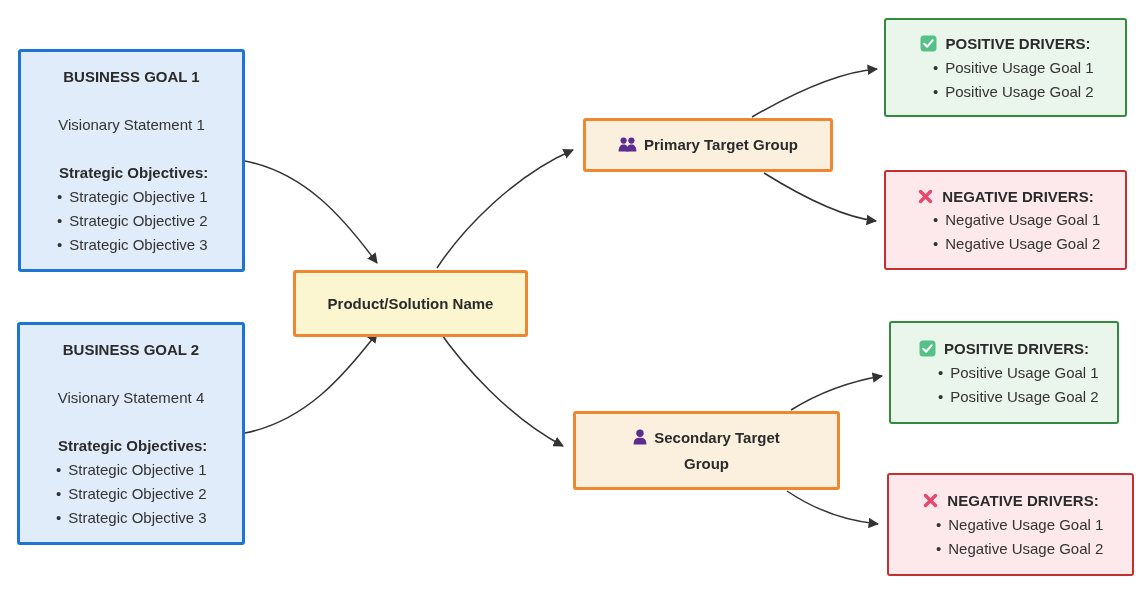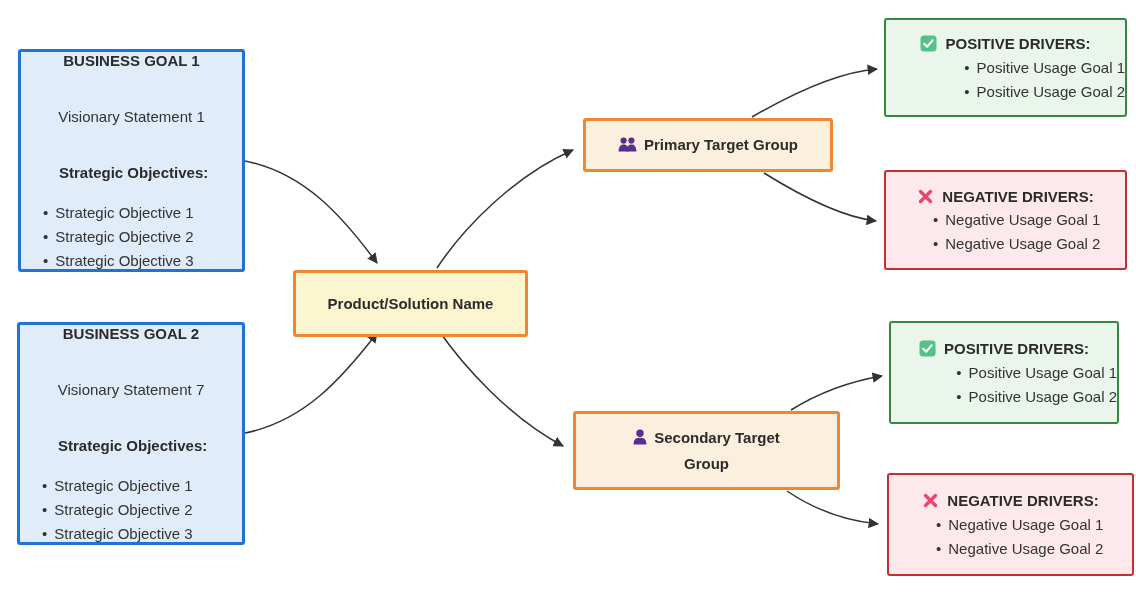--- a/index.html
+++ b/index.html
@@ -6,34 +6,34 @@
   .canvas {
     position:relative; width:1136px; height:595px; background:#ffffff;
     font-family:"Liberation Sans", sans-serif; color:var(--text,#333);
     overflow:hidden;
   }
   svg.edges { position:absolute; left:0; top:0; pointer-events:none; z-index:1; }
   .node {
     position:absolute; box-sizing:border-box; border-radius:3px; z-index:2;
     display:flex; flex-direction:column; justify-content:center;
   }
-  .goal    { background:var(--goal_fill,#e0ecfa);    border:3px solid var(--goal_border,#1e74d4);gap:16px; }
+  .goal    { background:var(--goal_fill,#e0ecfa);    border:3px solid var(--goal_border,#1e74d4); }
   .product { background:var(--product_fill,#fbf6cf); border:3px solid var(--product_border,#ee8730); align-items:center; }
   .target  { background:var(--target_fill,#fbefde);  border:3px solid var(--target_border,#ee8730); align-items:center; }
-  .driver-pos { background:var(--positive_fill,#eaf5ec); border:2px solid var(--positive_border,#338a3e);text-align:right; }
+  .driver-pos { background:var(--positive_fill,#eaf5ec); border:2px solid var(--positive_border,#338a3e); }
   .driver-neg { background:var(--negative_fill,#fde9ec); border:2px solid var(--negative_border,#c23030); }
 
   .line { height:24px; line-height:24px; font-size:15px; }
   .spacer { height:24px; }
   .center { text-align:center; }
   .bold { font-weight:bold; color:#2b2b2b; }
   .indent { padding-left:38px; text-align:left; }
 
   ul.bullets { margin:0; padding:0; list-style:none; }
-  ul.bullets li { height:24px; line-height:24px; font-size:15px; padding-left:22px; white-space:nowrap; }
+  ul.bullets li { height:24px; line-height:24px; font-size:15px; padding-left:36px; white-space:nowrap; }
   ul.bullets li::before { content:"•"; margin-right:7px; }
   .driver-box ul.bullets li { padding-left:47px; }
 
   .product-label { font-size:15px; font-weight:bold; color:#2b2b2b; line-height:24px; }
 
   .tg-label { font-weight:bold; font-size:15px; line-height:26px; text-align:center; color:#2b2b2b; }
   .tg-label svg { vertical-align:-2px; margin-right:7px; }
   .tg-label.narrow { max-width:186px; margin:0 auto; }
 
   .driver-title {
@@ -73,21 +73,21 @@
     <ul class="bullets">
       <li>Strategic Objective 1</li>
       <li>Strategic Objective 2</li>
       <li>Strategic Objective 3</li>
     </ul>
   </div>
 
   <div class="node goal" style="left:17px; top:322px; width:228px; height:223px;">
     <div class="line center bold">BUSINESS GOAL 2</div>
     <div class="spacer"></div>
-    <div class="line center">Visionary Statement 7</div>
+    <div class="line center">Visionary Statement 4</div>
     <div class="spacer"></div>
     <div class="line bold indent">Strategic Objectives:</div>
     <ul class="bullets">
       <li>Strategic Objective 1</li>
       <li>Strategic Objective 2</li>
       <li>Strategic Objective 3</li>
     </ul>
   </div>
 
   <div class="node product" style="left:293px; top:270px; width:235px; height:67px;">

